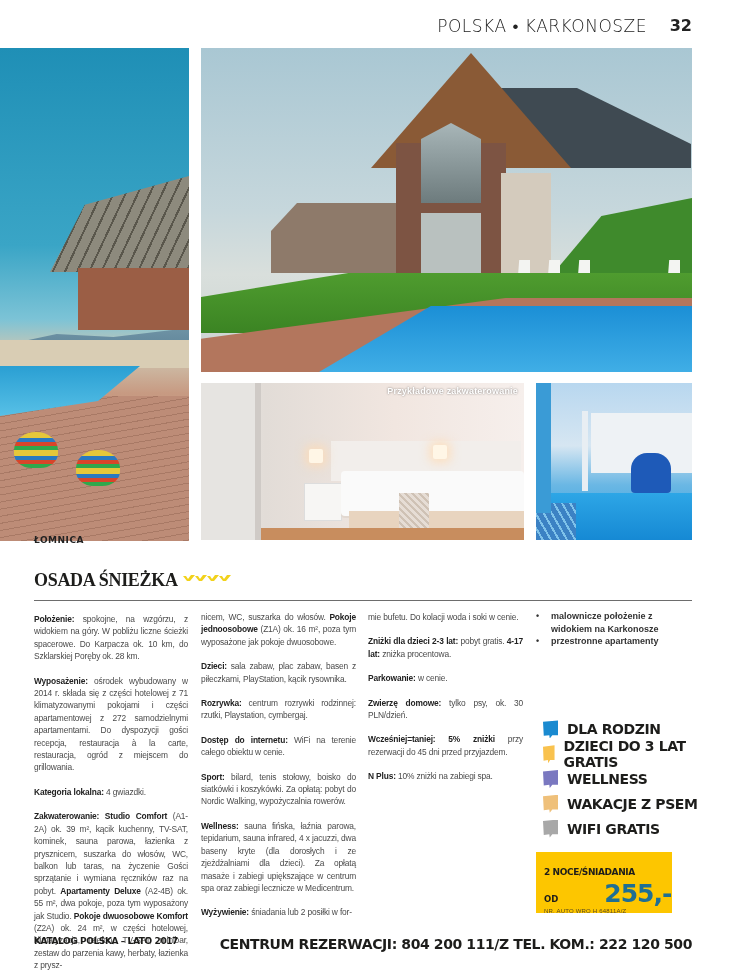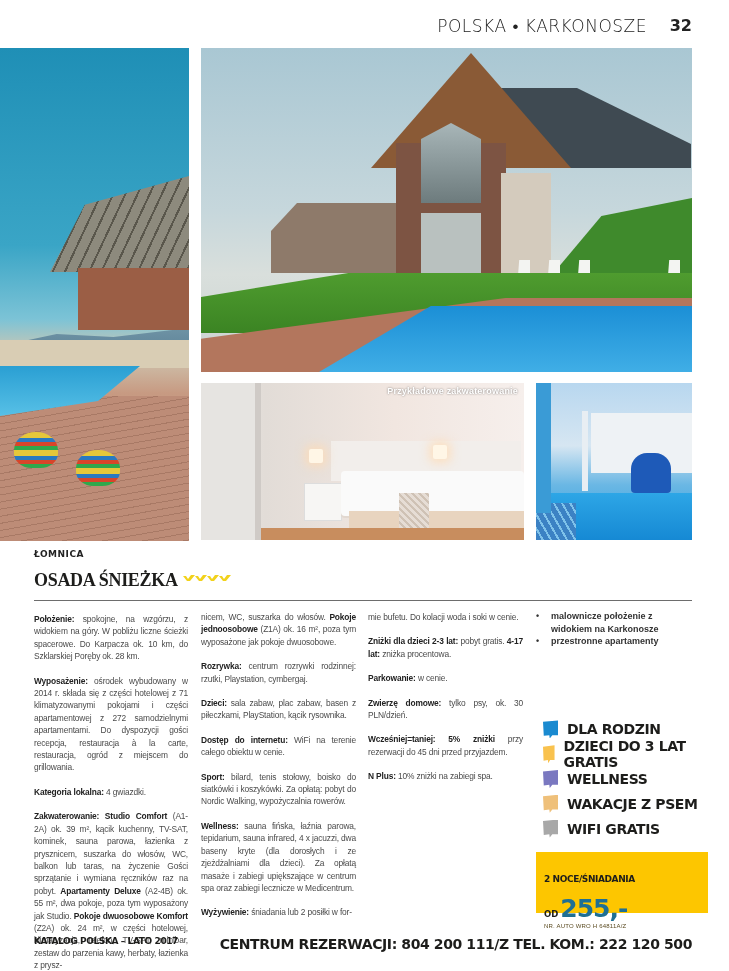--- a/index.html
+++ b/index.html
@@ -55,21 +55,21 @@
     .photo-spa { left: 536px; top: 383px; width: 156px; height: 157px;
       background: linear-gradient(180deg, #b8d7ef 0%, #d6e6f2 40%, #6ab7e4 65%, #2a9ee0 100%); }
     .ps-pillar { position: absolute; left: 0; top: 0; width: 15px; height: 130px; background: #3a9bd6; }
     .ps-pillar2 { position: absolute; left: 46px; top: 28px; width: 6px; height: 80px; background: #e8eef3; }
     .ps-wall { position: absolute; left: 55px; top: 30px; width: 101px; height: 60px; background: #eef2f5; }
     .ps-slide { position: absolute; left: 95px; top: 70px; width: 40px; height: 40px; background: #1e5ab8; border-radius: 40% 40% 10% 10%; }
     .ps-water { position: absolute; left: 0; top: 110px; width: 156px; height: 47px; background: linear-gradient(180deg, #2da6e6, #1689d4); }
     .ps-tiles { position: absolute; left: 0; top: 120px; width: 40px; height: 37px; background: repeating-linear-gradient(60deg, #3c82c4 0 5px, #7fc2ea 5px 7px); }
 
     
-    .location { position: absolute; left: 34px; top: 549px; font-size: 9px; font-weight: bold; color: #222; letter-spacing: 0.5px; font-family: "DejaVu Sans", sans-serif; }
+    .location { position: absolute; left: 34px; top: 535px; font-size: 9px; font-weight: bold; color: #222; letter-spacing: 0.5px; font-family: "DejaVu Sans", sans-serif; }
     .title-row { position: absolute; left: 34px; top: 566px; height: 28px; display: flex; align-items: center; }
     .title { font-size: 18px; font-weight: bold; color: #1d1d1b; font-family: Liberation Serif, serif; letter-spacing: -0.3px; }
     .stars { display: flex; margin-left: 4px; margin-top: -4px; }
     .star { width: 14px; height: 8px; margin-right: -2px; }
     .title-rule { position: absolute; left: 34px; top: 600px; width: 658px; height: 1px; background: #6d6d6d; }
 
     
     .col { position: absolute; top: 613px; font-family: "Liberation Sans", sans-serif; font-size: 8.4px; line-height: 12.4px; color: #4a4a4a; letter-spacing: -0.15px; }
     .col p { margin-bottom: 12px; text-align: justify; }
     .col b { color: #222; font-weight: bold; }
@@ -79,23 +79,23 @@
 
     .bullets { position: absolute; left: 536px; top: 610px; width: 160px; font-size: 9px; line-height: 12.5px; font-weight: bold; color: #333; list-style: none; }
     .bullets li { position: relative; padding-left: 15px; }
     .bullets li::before { content: "•"; position: absolute; left: 0; top: 0; color: #333; }
 
     .tags { position: absolute; left: 543px; top: 717px; width: 160px; }
     .tag { display: flex; align-items: center; height: 24.8px; }
     .tag-icon { width: 15px; height: 18px; margin-right: 9px; clip-path: polygon(0 8%, 100% 0, 100% 82%, 62% 82%, 45% 100%, 42% 82%, 5% 86%); }
     .tag-label { font-size: 14px; font-weight: bold; color: #1d1d1b; font-family: "DejaVu Sans", sans-serif; letter-spacing: -0.4px; }
 
-    .price-box { position: absolute; left: 536px; top: 852px; width: 172px; height: 61px; background: #fdc600; padding: 22px 8px; }
+    .price-box { position: absolute; left: 536px; top: 852px; width: 136px; height: 61px; background: #fdc600; padding: 15px 8px; }
     .price-head { font-size: 9px; font-weight: bold; color: #1d1d1b; font-family: "DejaVu Sans", sans-serif; letter-spacing: -0.4px; }
-    .price-row { display: flex; align-items: baseline; margin-top: 12px; }
+    .price-row { display: flex; align-items: baseline; margin-top: 4px; gap: 44px; }
     .price-od { font-size: 8.5px; font-weight: bold; color: #1d1d1b; margin-right: 2px; font-family: "DejaVu Sans", sans-serif; }
     .price-value { font-size: 25px; font-weight: bold; color: #1f6f93; font-family: "DejaVu Sans", sans-serif; letter-spacing: -1px; line-height: 26px; }
     .price-code { font-size: 6px; color: #5a4a20; margin-top: 1px; letter-spacing: 0.2px; }
 
     .footer-left { position: absolute; left: 34px; top: 936px; font-size: 9px; font-weight: bold; color: #1d1d1b; font-family: "DejaVu Sans", sans-serif; letter-spacing: -0.4px; }
     .footer-right { position: absolute; right: 37px; top: 936px; font-size: 14px; font-weight: bold; color: #1d1d1b; font-family: "DejaVu Sans", sans-serif; letter-spacing: -0.4px; }
   </style>
 </head>
 <body>
 
@@ -177,22 +177,22 @@
 
 <div class="col col1">
   <p><b>Położenie:</b><span> spokojne, na wzgórzu, z widokiem na góry. W pobliżu liczne ścieżki spacerowe. Do Karpacza ok. 10 km, do Szklarskiej Poręby ok. 28 km.</span></p>
   <p><b>Wyposażenie:</b><span> ośrodek wybudowany w 2014 r. składa się z części hotelowej z 71 klimatyzowanymi pokojami i części apartamentowej z 272 samodzielnymi apartamentami. Do dyspozycji gości recepcja, restauracja à la carte, restauracja, ogród z miejscem do grillowania.</span></p>
   <p><b>Kategoria lokalna:</b><span> 4 gwiazdki.</span></p>
   <p><b>Zakwaterowanie: Studio Comfort</b><span> (A1-2A) ok. 39 m², kącik kuchenny, TV-SAT, kominek, sauna parowa, łazienka z prysznicem, suszarka do włosów, WC, balkon lub taras, na życzenie Gości sprzątanie i wymiana ręczników raz na pobyt. </span><b>Apartamenty Deluxe</b><span> (A2-4B) ok. 55 m², dwa pokoje, poza tym wyposażony jak Studio. </span><b>Pokoje dwuosobowe Komfort</b><span> (Z2A) ok. 24 m², w części hotelowej, klimatyzacja, telefon, TV-SAT, minibar, zestaw do parzenia kawy, herbaty, łazienka z prysz-</span></p>
 </div>
 
 <div class="col col2">
   <p><span>nicem, WC, suszarka do włosów. </span><b>Pokoje jednoosobowe</b><span> (Z1A) ok. 16 m², poza tym wyposażone jak pokoje dwuosobowe.</span></p>
+  <p><b>Dzieci:</b><span> sala zabaw, plac zabaw, basen z piłeczkami, PlayStation, kącik rysownika.</span></p>
   <p><b>Rozrywka:</b><span> centrum rozrywki rodzinnej: rzutki, Playstation, cymbergaj.</span></p>
-  <p><b>Dzieci:</b><span> sala zabaw, plac zabaw, basen z piłeczkami, PlayStation, kącik rysownika.</span></p>
   <p><b>Dostęp do internetu:</b><span> WiFi na terenie całego obiektu w cenie.</span></p>
   <p><b>Sport:</b><span> bilard, tenis stołowy, boisko do siatkówki i koszykówki. Za opłatą: pobyt do Nordic Walking, wypożyczalnia rowerów.</span></p>
   <p><b>Wellness:</b><span> sauna fińska, łaźnia parowa, tepidarium, sauna infrared, 4 x jacuzzi, dwa baseny kryte (dla dorosłych i ze zjeżdżalniami dla dzieci). Za opłatą masaże i zabiegi upiększające w centrum spa oraz zabiegi lecznicze w Medicentrum.</span></p>
   <p><b>Wyżywienie:</b><span> śniadania lub 2 posiłki w for-</span></p>
 </div>
 
 <div class="col col3">
   <p><span>mie bufetu. Do kolacji woda i soki w cenie.</span></p>
   <p><b>Zniżki dla dzieci 2-3 lat:</b><span> pobyt gratis. </span><b>4-17 lat:</b><span> zniżka procentowa.</span></p>
   <p><b>Parkowanie:</b><span> w cenie.</span></p>

